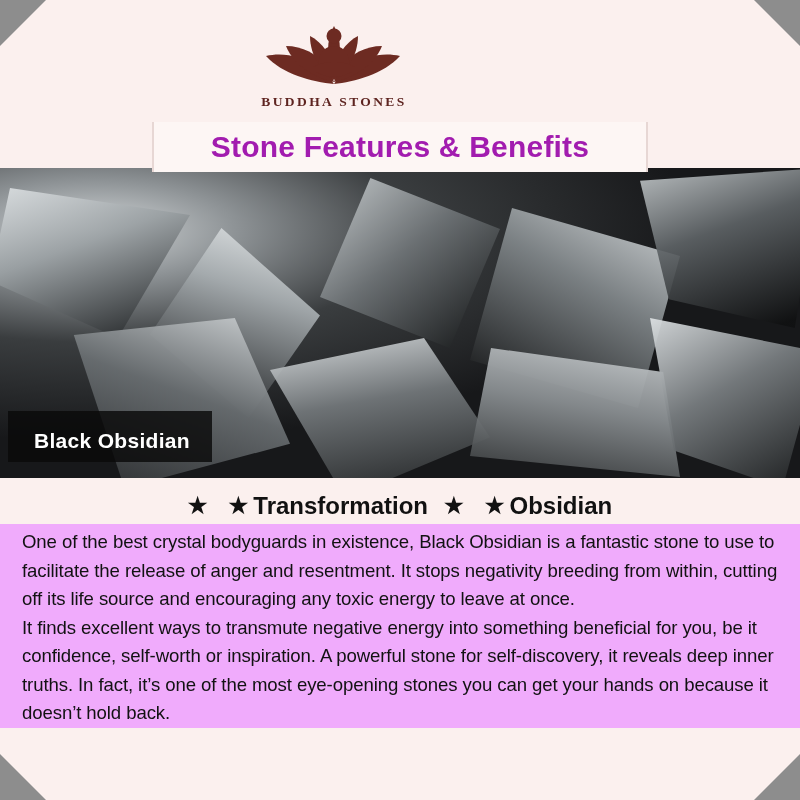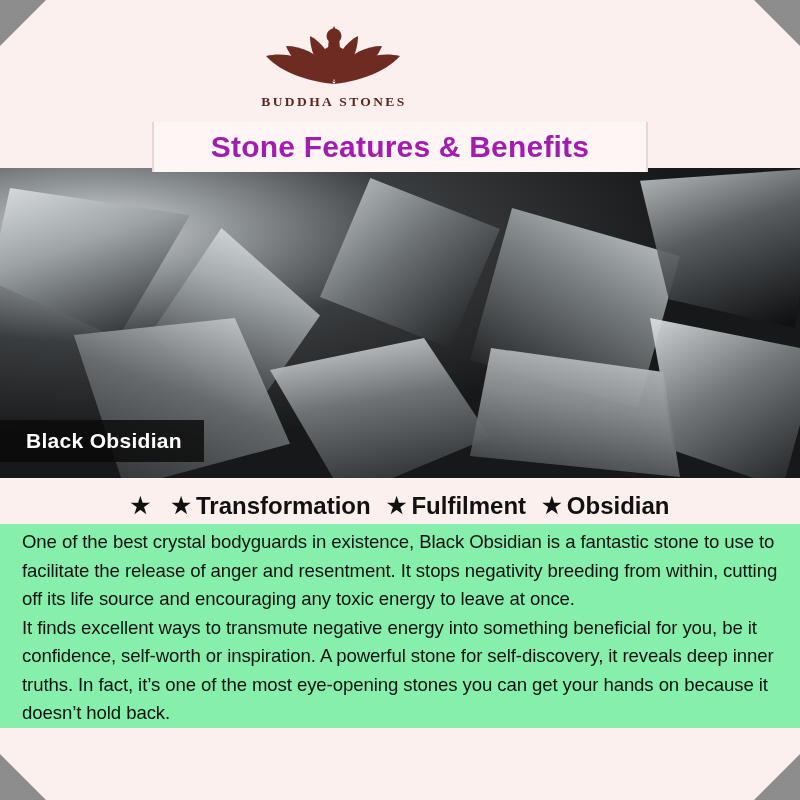--- a/index.html
+++ b/index.html
@@ -98,27 +98,27 @@
       radial-gradient(ellipse at 88% 72%, #b9bfc2 0%, #6c7174 18%, #232527 45%, #0f1011 75%),
       radial-gradient(ellipse at 35% 85%, #aeb4b7 0%, #5d6265 18%, #1e2022 48%, #0c0d0e 78%),
       linear-gradient(135deg, #2b2d2f 0%, #121314 50%, #202224 100%);
   }
   .facet {
     position: absolute;
     opacity: .92;
   }
   .ph-label {
     position: absolute;
-    left: 0;
+    left: 8px;
     bottom: 16px;
     background: rgba(10,10,10,0.82);
     color: #ffffff;
     font-size: 21px;
     font-weight: bold;
-    padding: 9px 22px 9px 26px;
+    padding: 18px 22px 9px 26px;
     letter-spacing: 0.3px;
     z-index: 4;
   }
 
   
   .benefits {
     display: flex;
     justify-content: center;
     align-items: center;
     gap: 6px;
@@ -137,21 +137,21 @@
     font-size: 22px;
     margin-right: 5px;
     color: #111111;
     line-height: 1;
   }
   .benefit + .benefit { margin-left: 10px; }
 
   
   .copy {
     padding: 4px 22px 0 22px;
-    background: #86efac;
+    background: #f0abfc;
   }
   .copy p {
     margin: 0;
     font-size: 18.6px;
     line-height: 28.5px;
     color: #121212;
     letter-spacing: -0.1px;
   }
   .copy p + p { margin-top: 0px; }
 
@@ -222,21 +222,20 @@
   <div class="benefits">
     <div class="benefit">
       <span class="star">★</span>
     </div>
     <div class="benefit">
       <span class="star">★</span>
       <span>Transformation</span>
     </div>
     <div class="benefit">
       <span class="star">★</span>
-      <span>Fulfilment</span>
     </div>
     <div class="benefit">
       <span class="star">★</span>
       <span>Obsidian</span>
     </div>
   </div>
 
   <div class="copy">
     <p>One of the best crystal bodyguards in existence, Black Obsidian is a fantastic stone to use to facilitate the release of anger and resentment. It stops negativity breeding from within, cutting off its life source and encouraging any toxic energy to leave at once.</p>
     <p>It finds excellent ways to transmute negative energy into something beneficial for you, be it confidence, self-worth or inspiration. A powerful stone for self-discovery, it reveals deep inner truths. In fact, it’s one of the most eye-opening stones you can get your hands on because it doesn’t hold back.</p>

